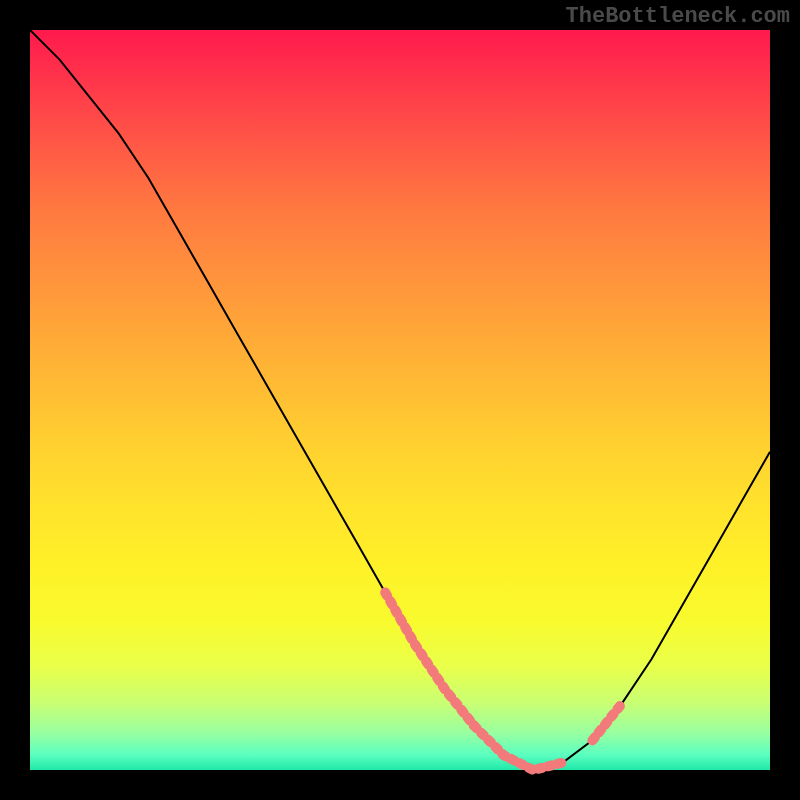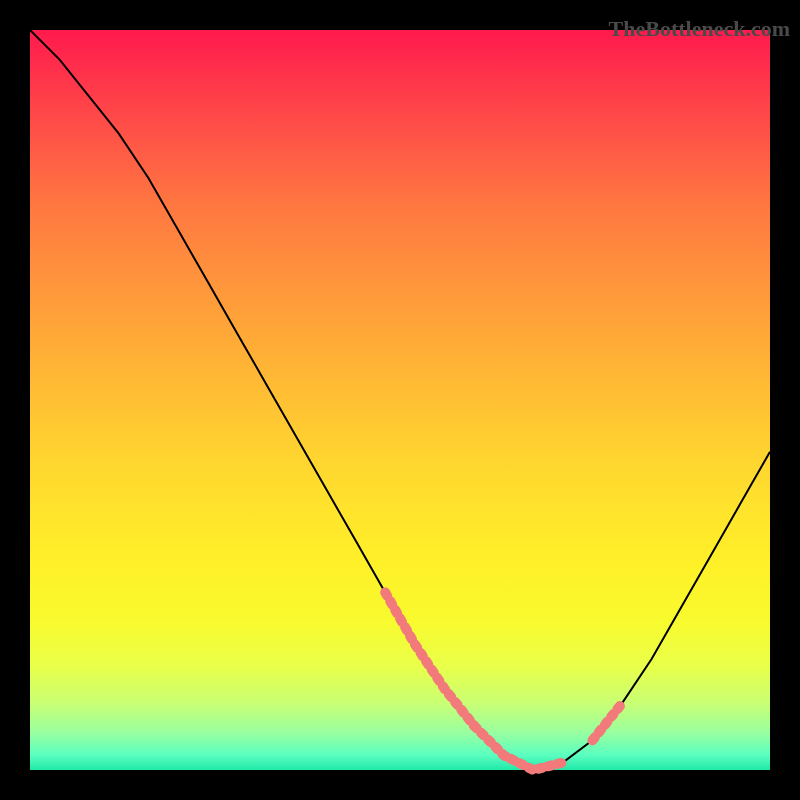--- a/index.html
+++ b/index.html
@@ -5,23 +5,23 @@
   * { margin: 0; padding: 0; box-sizing: border-box; }
   html, body { width: 800px; height: 800px; overflow: hidden; background: #000; }
   .frame {
     position: relative;
     width: 800px;
     height: 800px;
     background: #000;
   }
   .watermark {
     position: absolute;
-    top: 16px;
+    top: 4px;
     right: 10px;
-    font-family: Liberation Serif, serif;
+    font-family: Liberation Mono, monospace;
     font-size: 22px;
     font-weight: bold;
     color: #4a4a4a;
     z-index: 10;
   }
   .plot {
     position: absolute;
     left: 30px;
     top: 30px;
     width: 740px;

